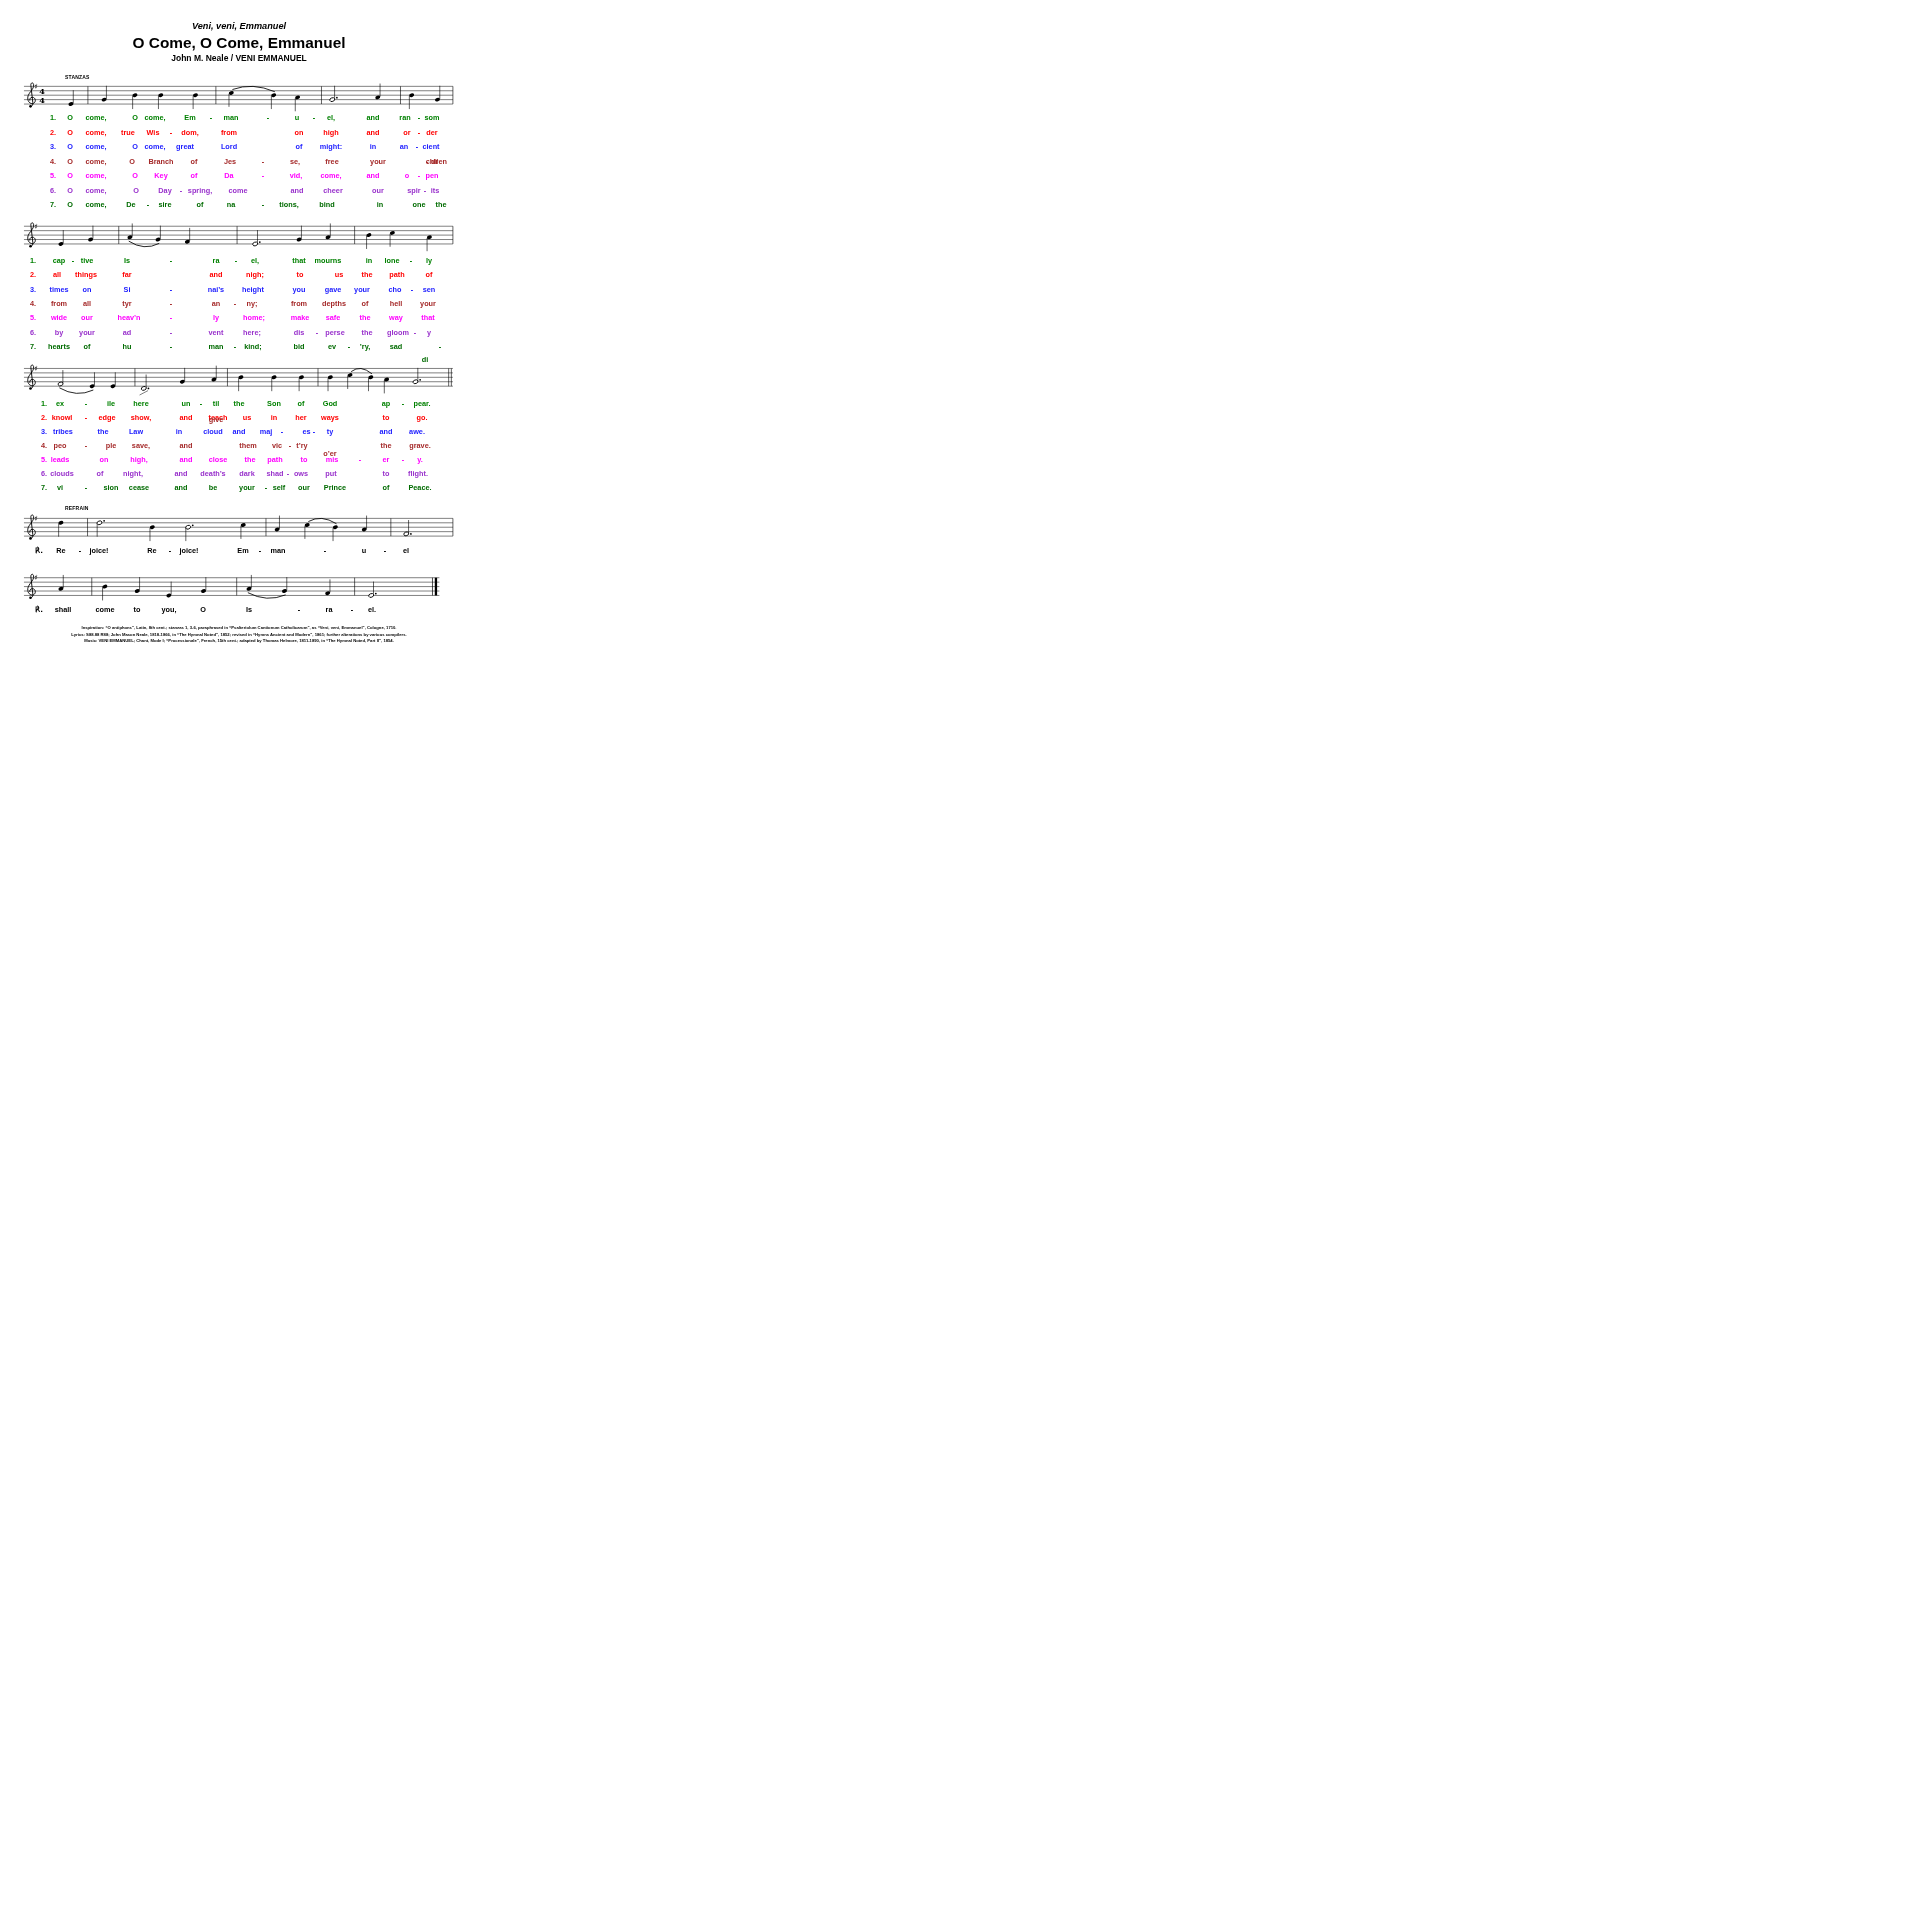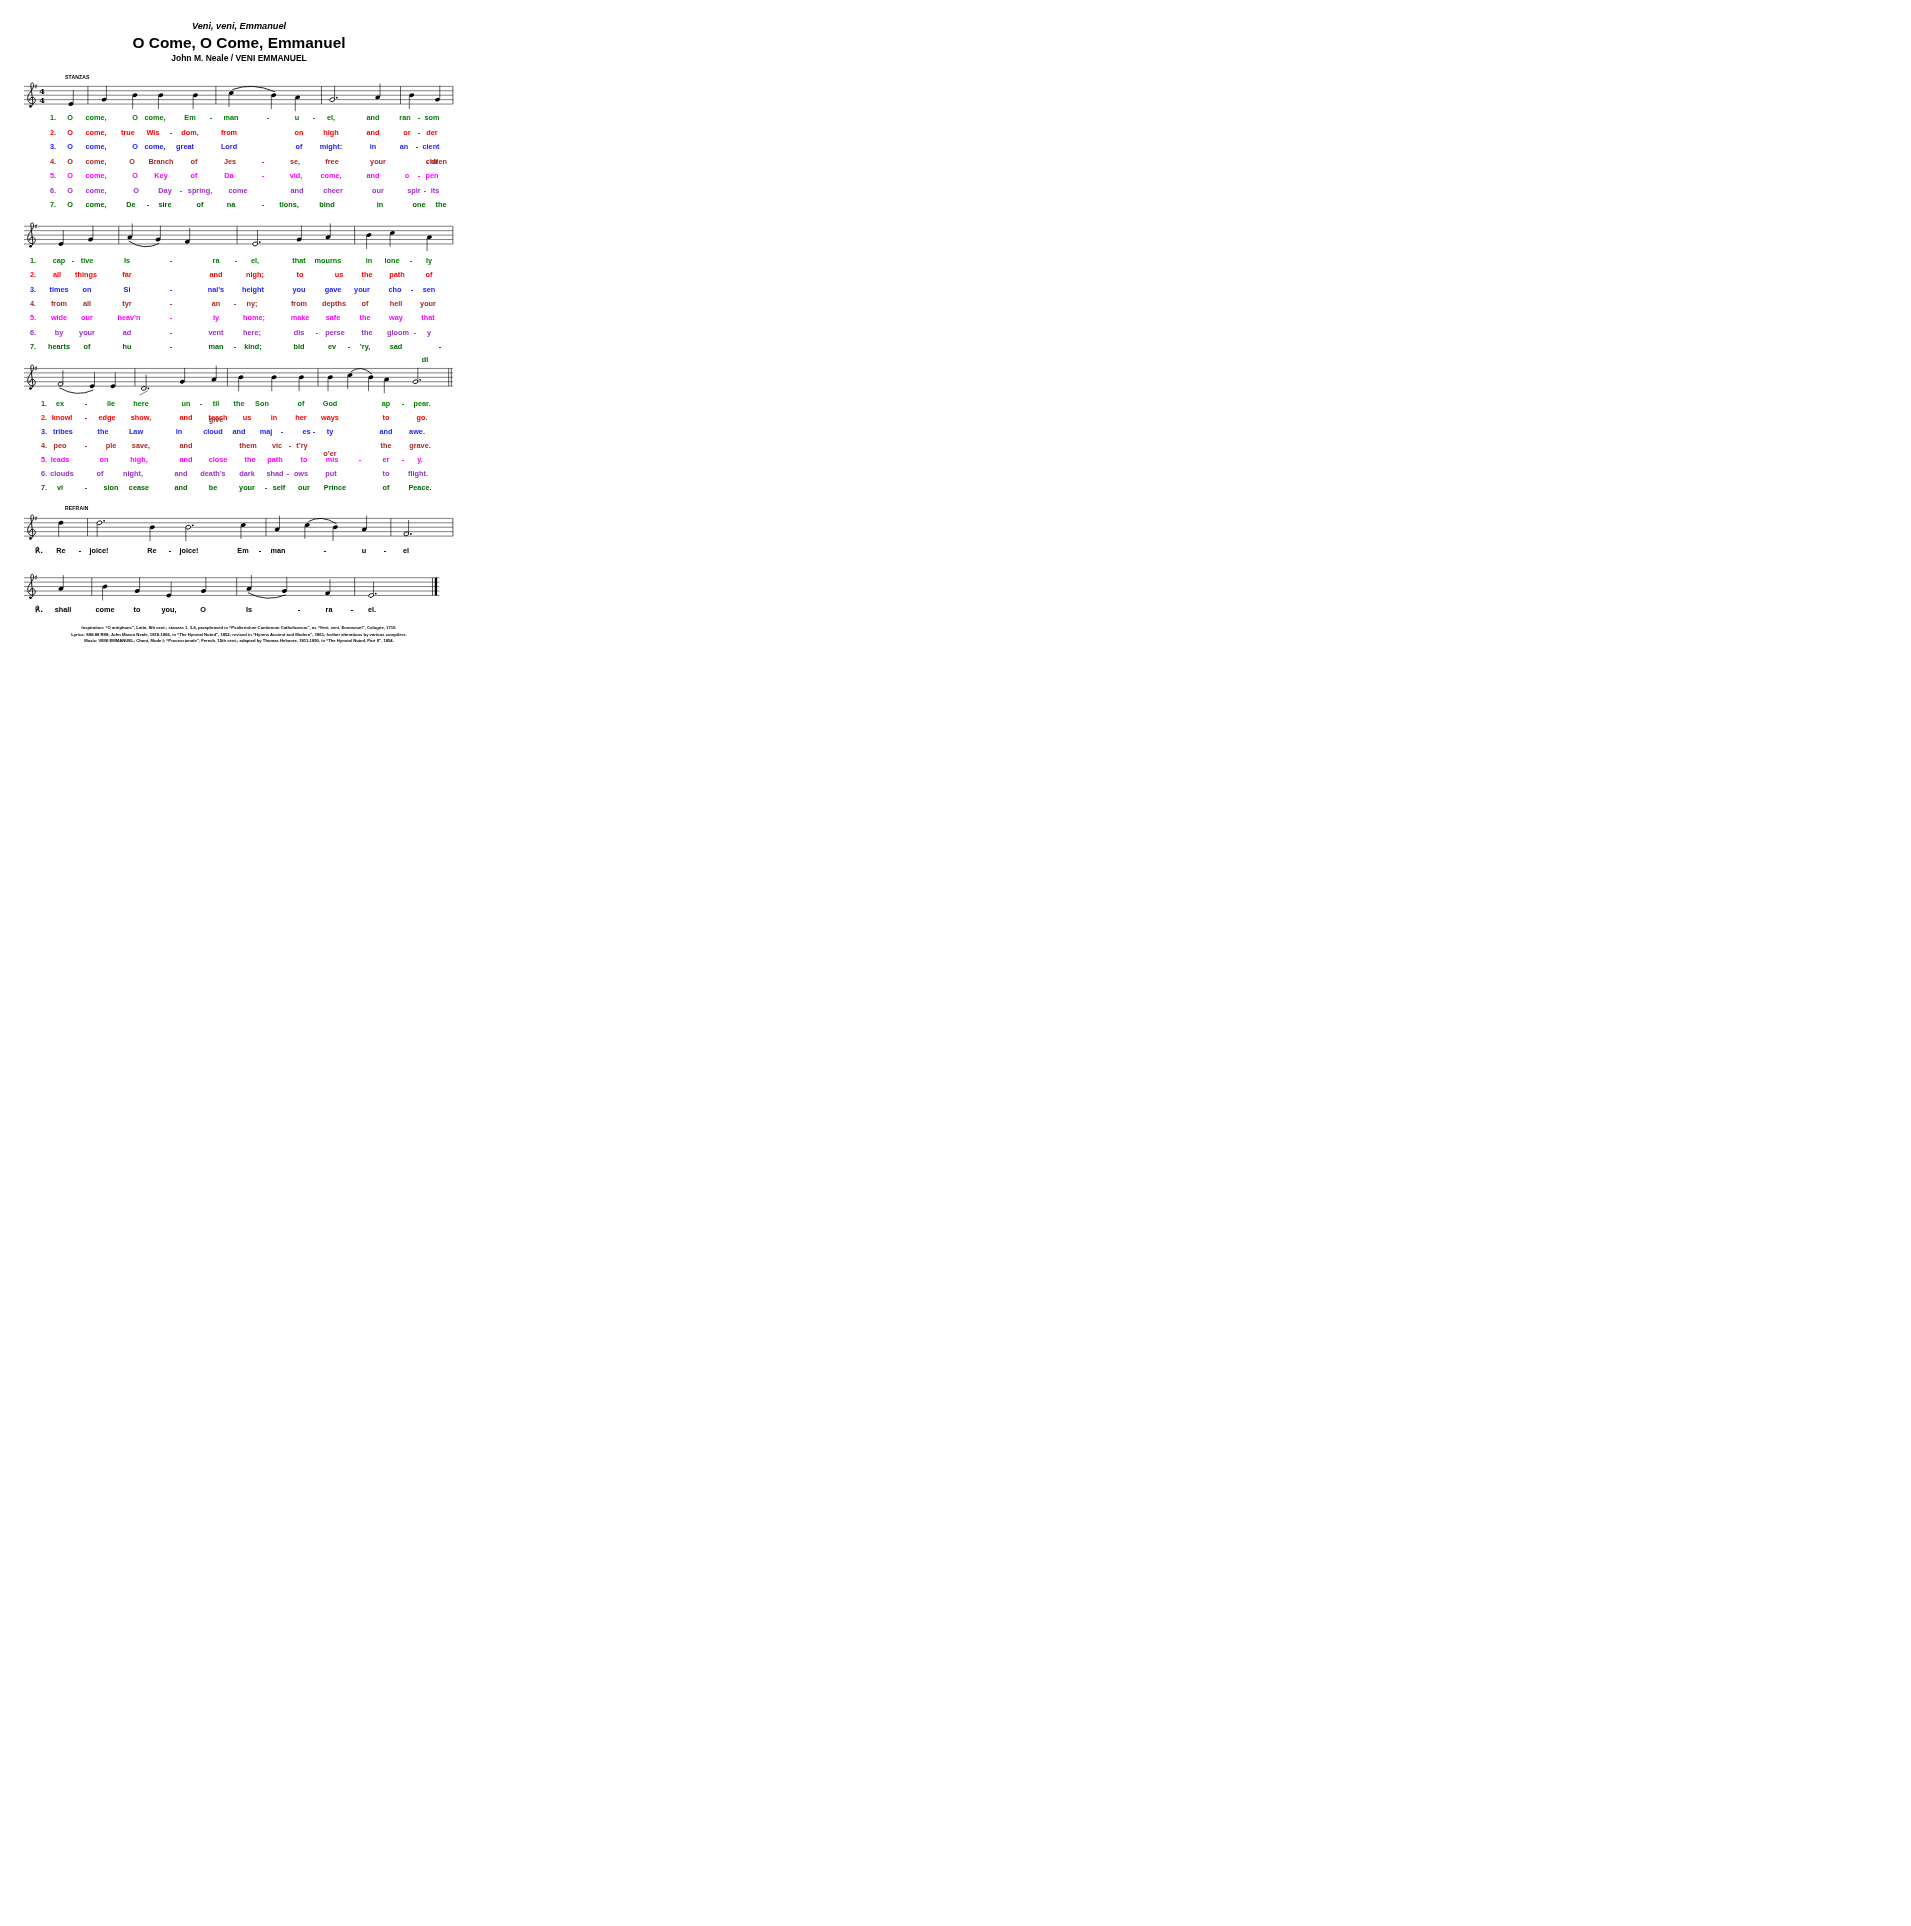--- a/index.html
+++ b/index.html
@@ -432,21 +432,21 @@
       <span class="lyr" style="left: 440px; top: 343px; color: rgb(0, 107, 0);">-</span>
       <span class="lyr" style="left: 44px; top: 400px; color: rgb(0, 128, 0);">1.</span>
       <span class="lyr" style="left: 60px; top: 400px; color: rgb(0, 128, 0);">ex</span>
       <span class="lyr" style="left: 86px; top: 400px; color: rgb(0, 128, 0);">-</span>
       <span class="lyr" style="left: 111px; top: 400px; color: rgb(0, 128, 0);">ile</span>
       <span class="lyr" style="left: 141px; top: 400px; color: rgb(0, 128, 0);">here</span>
       <span class="lyr" style="left: 186px; top: 400px; color: rgb(0, 128, 0);">un</span>
       <span class="lyr" style="left: 201px; top: 400px; color: rgb(0, 128, 0);">-</span>
       <span class="lyr" style="left: 216px; top: 400px; color: rgb(0, 128, 0);">til</span>
       <span class="lyr" style="left: 239px; top: 400px; color: rgb(0, 128, 0);">the</span>
-      <span class="lyr" style="left: 262px; top: 400px; color: rgb(0, 128, 0);">Son</span>
+      <span class="lyr" style="left: 274px; top: 400px; color: rgb(0, 128, 0);">Son</span>
       <span class="lyr" style="left: 301px; top: 400px; color: rgb(0, 128, 0);">of</span>
       <span class="lyr" style="left: 330px; top: 400px; color: rgb(0, 128, 0);">God</span>
       <span class="lyr" style="left: 386px; top: 400px; color: rgb(0, 128, 0);">ap</span>
       <span class="lyr" style="left: 403px; top: 400px; color: rgb(0, 128, 0);">-</span>
       <span class="lyr" style="left: 422px; top: 400px; color: rgb(0, 128, 0);">pear.</span>
       <span class="lyr" style="left: 44px; top: 414px; color: rgb(255, 0, 0);">2.</span>
       <span class="lyr" style="left: 62px; top: 414px; color: rgb(255, 0, 0);">knowl</span>
       <span class="lyr" style="left: 86px; top: 414px; color: rgb(255, 0, 0);">-</span>
       <span class="lyr" style="left: 107px; top: 414px; color: rgb(255, 0, 0);">edge</span>
       <span class="lyr" style="left: 141px; top: 414px; color: rgb(255, 0, 0);">show,</span>

